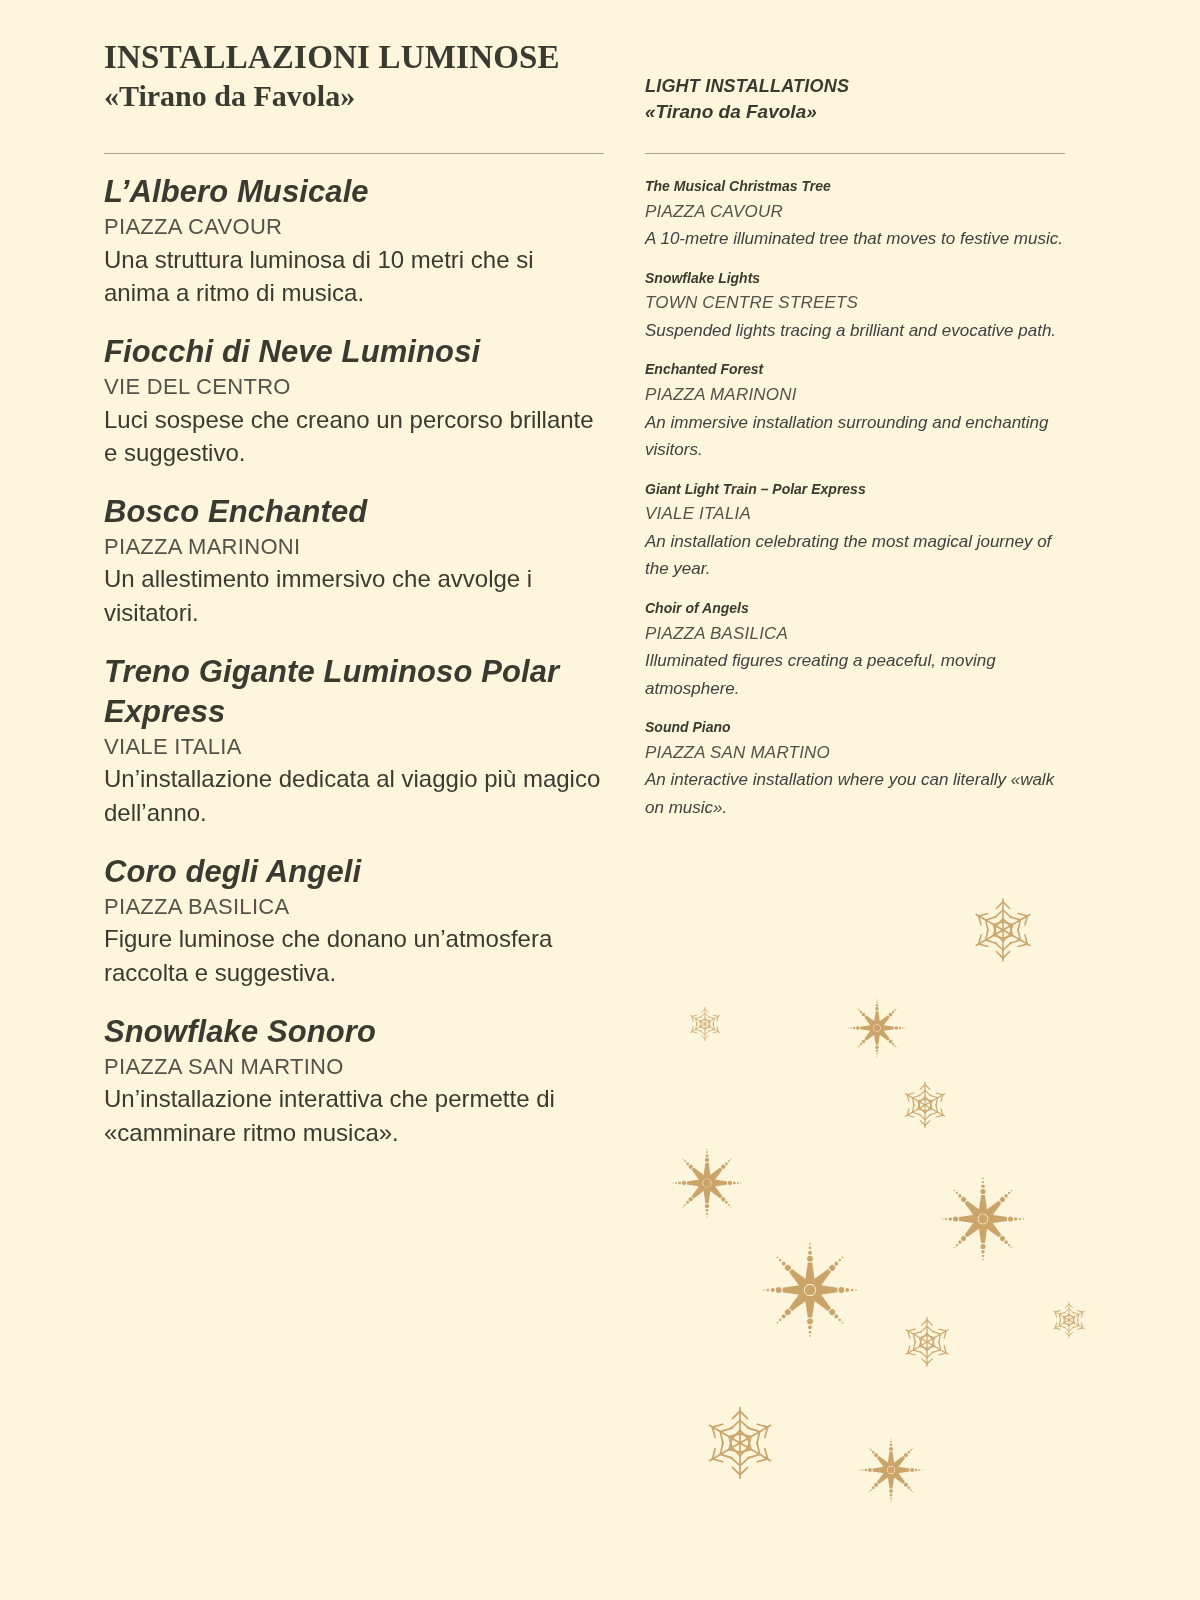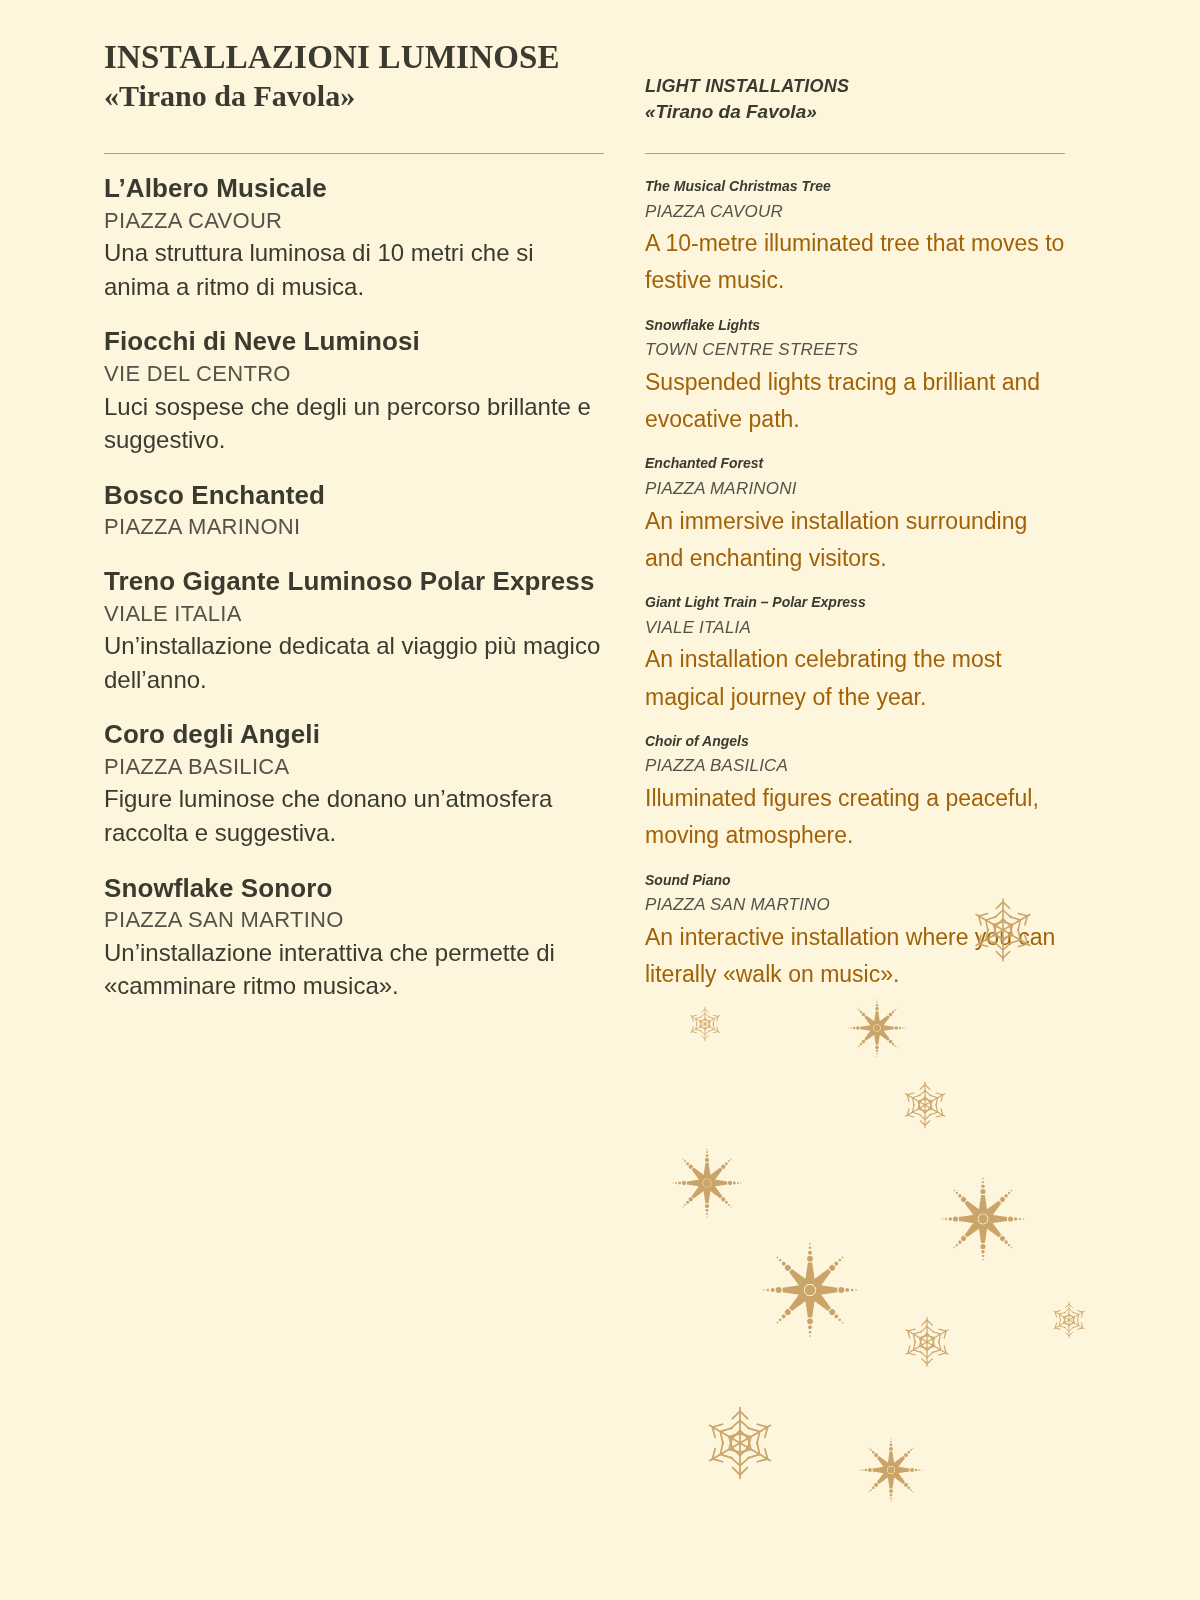--- a/index.html
+++ b/index.html
@@ -77,25 +77,26 @@
     background: #a9a492;
   }
   .rule-left  { left: 104px; top: 153px; width: 500px; }
   .rule-right { left: 645px; top: 153px; width: 420px; }
 
   
   .list-left { position: absolute; left: 104px; top: 172px; width: 500px; }
   .item-l { margin-bottom: 22px; }
   .item-l:last-child { margin-bottom: 0; }
   .item-l .title {
-    font-size: 26px;
+    font-size: 31px;
     font-weight: 700;
     line-height: 1.30;
     color: #3b3a30;
     letter-spacing: 0.1px;
+    font-style: italic;
   }
   .item-l .place {
     font-size: 22px;
     font-weight: 400;
     line-height: 1.38;
     color: #54524a;
     letter-spacing: 0.3px;
   }
   .item-l .desc {
     font-size: 24px;
@@ -117,24 +118,25 @@
   }
   .item-r .place {
     font-size: 17px;
     font-weight: 400;
     font-style: italic;
     line-height: 1.62;
     color: #54524a;
     letter-spacing: 0.2px;
   }
   .item-r .desc {
-    font-size: 23px;
+    font-size: 17px;
     font-weight: 400;
+    font-style: italic;
     line-height: 1.62;
-    color: #a16207;
+    color: #404040;
   }
 
   
   .flake {
     position: absolute;
     pointer-events: none;
   }
   .flake svg { display: block; }
 </style>
 </head>
@@ -157,25 +159,26 @@
 
   <div class="list-left" id="list-left">
       <div class="item-l">
         <div class="title">L’Albero Musicale</div>
         <div class="place">PIAZZA CAVOUR</div>
         <div class="desc">Una struttura luminosa di 10 metri che si anima a ritmo di musica.</div>
       </div>
       <div class="item-l">
         <div class="title">Fiocchi di Neve Luminosi</div>
         <div class="place">VIE DEL CENTRO</div>
-        <div class="desc">Luci sospese che degli un percorso brillante e suggestivo.</div>
+        <div class="desc">Luci sospese che creano un percorso brillante e suggestivo.</div>
       </div>
       <div class="item-l">
         <div class="title">Bosco Enchanted</div>
         <div class="place">PIAZZA MARINONI</div>
+        <div class="desc">Un allestimento immersivo che avvolge i visitatori.</div>
       </div>
       <div class="item-l">
         <div class="title">Treno Gigante Luminoso Polar Express</div>
         <div class="place">VIALE ITALIA</div>
         <div class="desc">Un’installazione dedicata al viaggio più magico dell’anno.</div>
       </div>
       <div class="item-l">
         <div class="title">Coro degli Angeli</div>
         <div class="place">PIAZZA BASILICA</div>
         <div class="desc">Figure luminose che donano un’atmosfera raccolta e suggestiva.</div>

